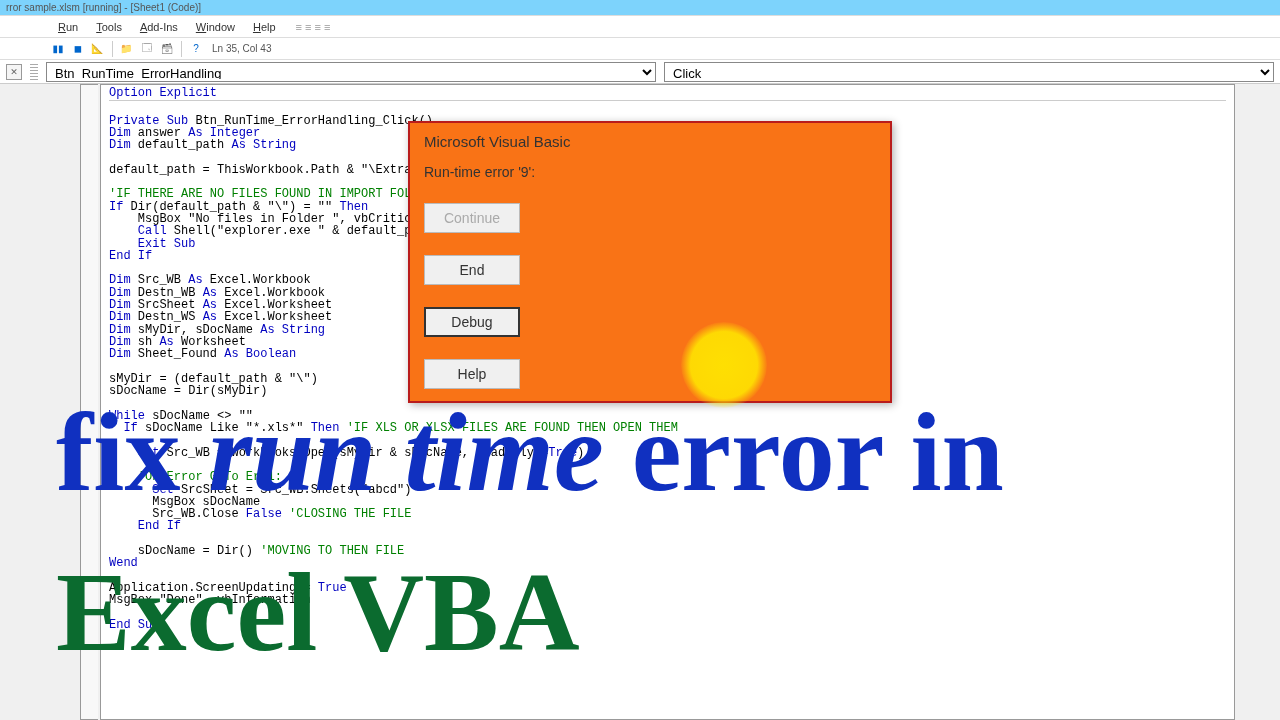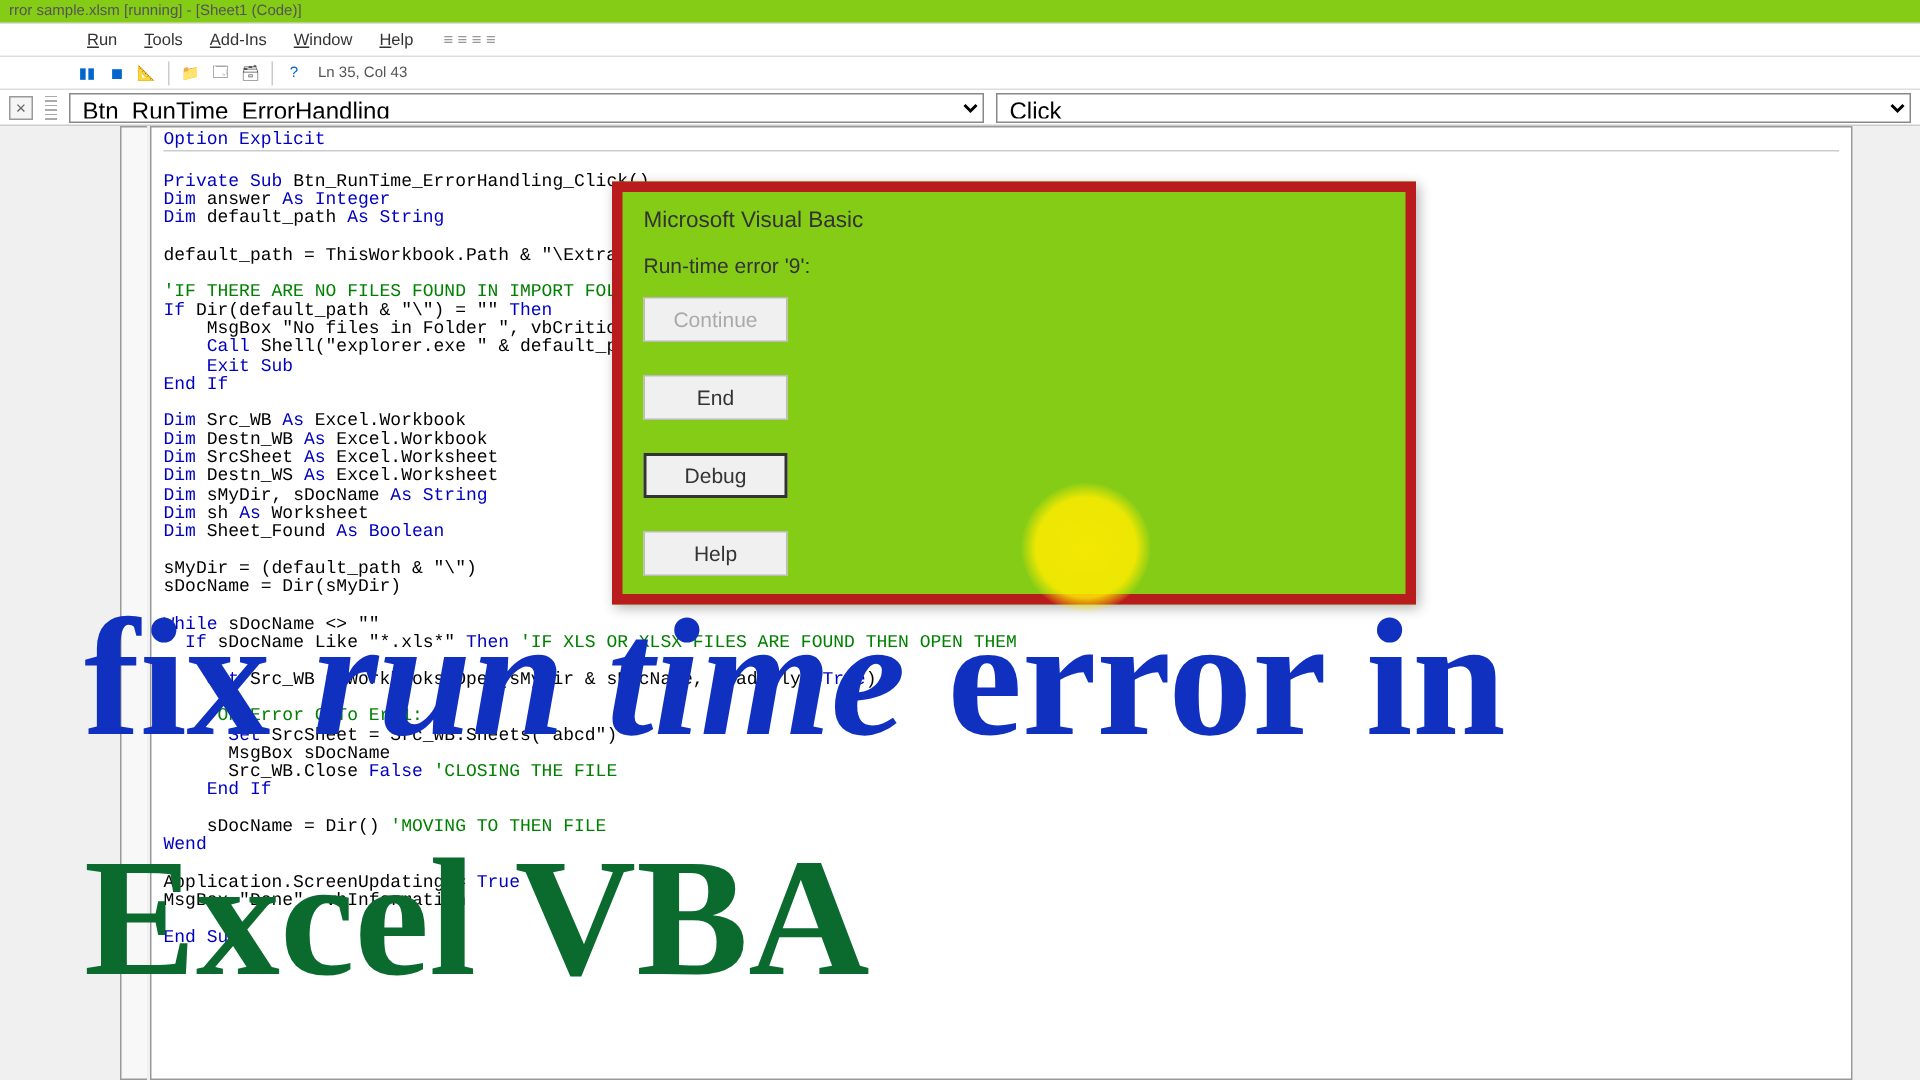--- a/index.html
+++ b/index.html
@@ -1,34 +1,34 @@
 <!DOCTYPE html>
 <html><head>
 <meta charset="utf-8">
 <style>
 * { margin: 0; padding: 0; box-sizing: border-box; }
 body { font-family: 'Segoe UI', Tahoma, sans-serif; font-size: 11px; background: #f0f0f0; width: 1280px; height: 720px; overflow: hidden; position: relative; }
-.titlebar { background: #84cc16; height: 16px; display: flex; align-items: center; padding: 0 6px; color: #555; font-size: 10px; border-bottom: 1px solid #ddd; }
+.titlebar { background: #7dd3fc; height: 16px; display: flex; align-items: center; padding: 0 6px; color: #555; font-size: 10px; border-bottom: 1px solid #ddd; }
 .menubar { background: #fff; height: 22px; display: flex; align-items: center; padding: 0 50px; gap: 2px; border-bottom: 1px solid #ddd; }
 .menu-item { padding: 2px 8px; color: #333; cursor: default; }
 .menu-item u { text-decoration: underline; }
 .toolbar { background: #fff; height: 22px; display: flex; align-items: center; padding: 0 50px; gap: 4px; border-bottom: 1px solid #ddd; color: #555; font-size: 10px; }
 .tb-icon { width: 16px; height: 16px; display: inline-flex; align-items: center; justify-content: center; font-size: 10px; }
 .tb-sep { width: 1px; height: 16px; background: #ccc; margin: 0 2px; }
 .tb-status { margin-left: 4px; }
 .dropdown-row { background: #fff; height: 24px; display: flex; align-items: center; padding: 0 6px; gap: 8px; border-bottom: 1px solid #ccc; }
 .close-btn { width: 16px; height: 16px; border: 1px solid #999; display: flex; align-items: center; justify-content: center; font-size: 9px; color: #666; background: #f5f5f5; cursor: pointer; }
 .grip { width: 8px; height: 16px; background: repeating-linear-gradient(0deg,#aaa,#aaa 1px,transparent 1px,transparent 3px); }
-.obj-dd, .proc-dd { flex: 1; height: 20px; border: 1px solid #888; padding: 2px 4px; font-size: 16px; background: #fff; }
+.obj-dd, .proc-dd { flex: 1; height: 20px; border: 1px solid #888; padding: 2px 4px; font-size: 13px; background: #fff; }
 .code-area { position: absolute; left: 100px; right: 45px; top: 84px; bottom: 0; background: #fff; border: 1px solid #999; }
 .code-left-border { position: absolute; left: 80px; top: 84px; width: 18px; bottom: 0; background: #f8f8f8; border: 1px solid #999; border-right: none; }
 .code-content { font-family: 'Courier New', monospace; font-size: 12px; line-height: 12.3px; padding: 2px 8px; white-space: pre; color: #000; }
 .code-content .kw { color: #0000c0; }
 .code-content .cmt { color: #008000; }
-.dialog { position: absolute; left: 408px; top: 121px; width: 536px; background: #84cc16; border: 7px solid #b91c1c; box-shadow: 2px 2px 8px rgba(0,0,0,0.3); }
+.dialog { position: absolute; left: 408px; top: 121px; width: 484px; background: #f97316; border: 2px solid #b91c1c; box-shadow: 2px 2px 8px rgba(0,0,0,0.3); }
 .dialog-title { padding: 10px 14px 6px; font-size: 15px; color: #333; }
 .dialog-body { padding: 8px 14px 60px; font-size: 14px; color: #333; }
 .dialog-body .err-line { margin-bottom: 14px; }
 .dialog-buttons { position: absolute; bottom: 12px; left: 0; right: 0; display: flex; justify-content: center; gap: 22px; padding: 0 14px; flex-direction: column; }
 .dlg-btn { width: 96px; height: 30px; font-size: 14px; background: #f0f0f0; border: 1px solid #bbb; cursor: pointer; display: flex; align-items: center; justify-content: center; color: #333; }
 .dlg-btn.default { border: 2px solid #333; }
 .dlg-btn.disabled { color: #aaa; }
 .dialog { height: 282px; }
 .highlight-circle { position: absolute; left: 681px; top: 322px; width: 86px; height: 86px; background: radial-gradient(circle, rgba(255,235,0,0.9) 0%, rgba(255,235,0,0.85) 55%, rgba(255,235,0,0) 72%); border-radius: 50%; pointer-events: none; z-index: 100; }
 .overlay-text { position: absolute; left: 56px; font-family: Georgia, 'Times New Roman', serif; font-weight: bold; line-height: 0.9; z-index: 50; pointer-events: none; }

